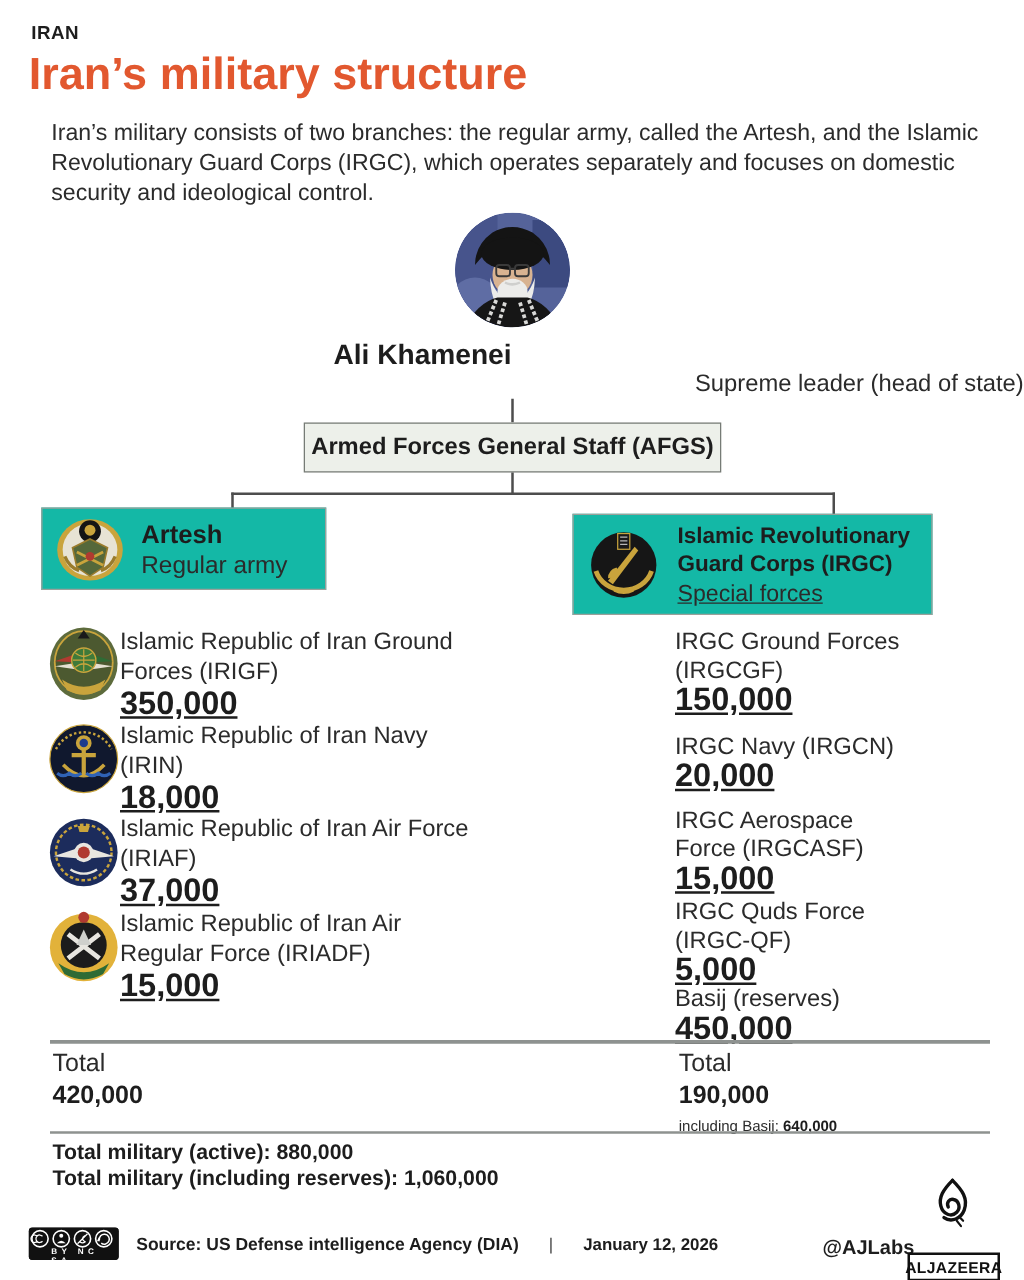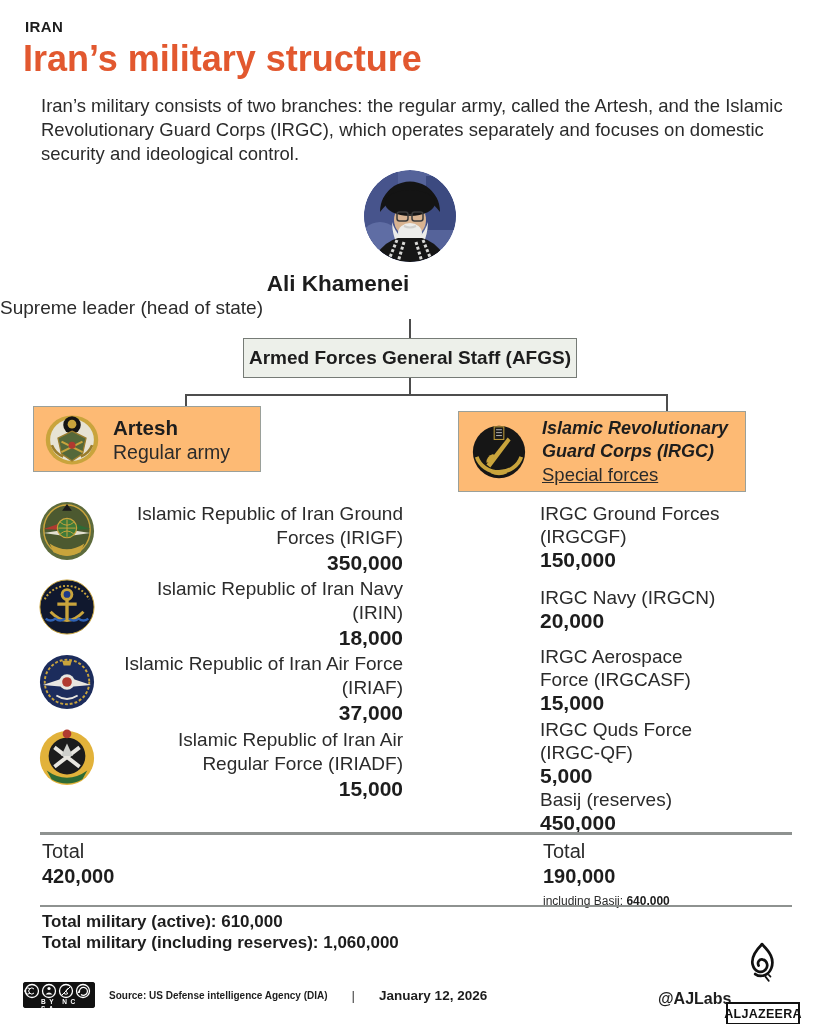--- a/index.html
+++ b/index.html
@@ -6,71 +6,71 @@
   .page{position:relative;width:819px;height:1024px;background:#ffffff;overflow:hidden;
         font-family:"Liberation Sans","DejaVu Sans",sans-serif;color:#2b2b2b;}
   .abs{position:absolute;}
 
   .kicker{left:25px;top:18px;font-size:15px;font-weight:700;letter-spacing:.4px;color:#1d1d1d;}
   .title{left:23px;top:38px;font-size:36px;font-weight:700;color:#e2582f;}
   .desc{left:41px;top:94px;width:776px;font-size:18.5px;line-height:24px;color:#2b2b2b;}
 
   .photo{left:364px;top:170px;width:92px;height:92px;border-radius:50%;overflow:hidden;}
   .leader-name{left:0;top:271px;width:676px;text-align:center;font-size:22.5px;font-weight:700;color:#1d1d1d;}
-  .leader-role{left:0;top:297px;width:819px;text-align:left;font-size:19px;color:#2b2b2b;}
+  .leader-role{left:0;top:297px;width:819px;text-align:right;font-size:19px;color:#2b2b2b;}
 
   .conn{background:#4d4d4d;}
   .c1{left:409px;top:319px;width:1.5px;height:19px;}
   .c2{left:409px;top:378px;width:1.5px;height:17px;}
   .c3{left:185px;top:394px;width:483px;height:1.5px;}
   .c4{left:185px;top:394px;width:1.5px;height:13px;}
   .c5{left:666px;top:394px;width:1.5px;height:18px;}
 
   .afgs-box{left:243px;top:338px;width:334px;height:40px;background:#edf0ea;border:1.5px solid #767b76;
             display:flex;align-items:center;justify-content:center;box-sizing:border-box;
             font-size:19px;font-weight:700;color:#1d1d1d;}
 
-  .branch{background:#fdba74;border:1.5px solid #9aa09a;display:flex;align-items:center;
+  .branch{background:#14b8a6;border:1.5px solid #9aa09a;display:flex;align-items:center;
           padding:0 10px;box-sizing:border-box;gap:13px;}
   .branch-artesh{left:33px;top:406px;width:228px;height:66px;}
   .branch-irgc{left:458px;top:411px;width:288px;height:81px;}
   .branch-artesh .branch-name{font-size:20.5px;font-weight:700;color:#1d1d1d;line-height:25px;}
   .branch-artesh .branch-sub{font-size:19.5px;color:#2b2b2b;line-height:24px;}
-  .branch-irgc .branch-name{font-size:18px;font-weight:700;color:#1d1d1d;line-height:23px;width:206px;font-style:italic;}
+  .branch-irgc .branch-name{font-size:18px;font-weight:700;color:#1d1d1d;line-height:23px;width:206px;}
   .branch-irgc .branch-sub{font-size:18.5px;color:#2b2b2b;line-height:23px;text-decoration:underline;}
 
   .emblem{flex:0 0 auto;display:block;}
 
   .l-icon{left:38px;width:58px;height:62px;}
   .li1{top:500px;} .li2{top:576px;} .li3{top:651px;} .li4{top:727px;}
-  .l-text{left:113px;width:290px;text-align:right;}
+  .l-text{left:96px;width:290px;}
   .lt1{top:502px;} .lt2{top:577px;} .lt3{top:652px;} .lt4{top:728px;}
   .force-name{font-size:19px;line-height:24px;color:#2b2b2b;}
-  .force-strength{font-size:21px;line-height:25px;font-weight:700;color:#1d1d1d;}
+  .force-strength{font-size:26px;line-height:25px;font-weight:700;color:#1d1d1d;text-decoration:underline;}
 
   .r-item{left:540px;width:195px;}
   .rt1{top:502px;} .rt2{top:586px;} .rt3{top:645px;} .rt4{top:718px;} .rt5{top:788px;}
   .r-item .force-name{line-height:23px;}
   .r-item .force-strength{line-height:23px;}
 
   .hr1{left:40px;top:832px;width:752px;height:3px;background:#8e9290;}
   .hr2{left:40px;top:905px;width:752px;height:2px;background:#8e9290;}
 
   .total-left{left:42px;top:839px;}
   .total-right{left:543px;top:839px;}
   .total-label{font-size:20px;line-height:25px;color:#2b2b2b;}
   .total-value{font-size:20px;line-height:25px;font-weight:700;color:#1d1d1d;}
   .total-incl{font-size:12px;line-height:25px;color:#2b2b2b;}
   .total-incl b{color:#1d1d1d;}
 
   .grand1{left:42px;top:912px;font-size:17px;font-weight:700;color:#1d1d1d;}
   .grand2{left:42px;top:933px;font-size:17px;font-weight:700;color:#1d1d1d;}
 
   .footer-left{left:23px;top:982px;display:flex;align-items:center;gap:14px;}
-  .src{font-size:10px;font-weight:700;color:#1d1d1d;}
+  .src{font-size:14px;font-weight:700;color:#1d1d1d;}
   .pipe{font-size:13.5px;color:#444;margin:0 10px;}
   .date{font-size:13.5px;font-weight:600;color:#1d1d1d;}
   .ajlabs{left:658px;top:990px;font-size:16px;font-weight:700;color:#1d1d1d;}
   .aj-flame{left:745px;top:941px;width:34px;height:44px;}
   .aj-box{left:726px;top:986px;width:74px;height:23px;border:2.5px solid #111;box-sizing:border-box;
           display:flex;align-items:center;justify-content:center;font-size:12.5px;font-weight:700;
           letter-spacing:.3px;color:#111;margin-top:16px;}
   .cc-badge{position:relative;width:72px;height:26px;background:#111;border-radius:3px;}
   .cc-badge svg{display:block;}
   .cc-labels{position:absolute;left:18px;top:16px;width:54px;font-size:6.5px;font-weight:700;
@@ -236,21 +236,21 @@
   <div class="abs total-left">
     <div class="total-label">Total</div>
     <div class="total-value">420,000</div>
   </div>
   <div class="abs total-right">
     <div class="total-label">Total</div>
     <div class="total-value">190,000</div>
     <div class="total-incl"><span>including Basij: </span><b>640,000</b></div>
   </div>
   <div class="abs hr2"></div>
-  <div class="abs grand1">Total military (active): 610,000</div>
+  <div class="abs grand1">Total military (active): 880,000</div>
   <div class="abs grand2">Total military (including reserves): 1,060,000</div>
 
   <div class="abs footer-left">
     <div class="cc-badge">
       <svg width="72" height="26" viewBox="0 0 72 26">
         <rect width="72" height="26" rx="3" fill="#111"></rect>
         <circle cx="9" cy="9" r="6.5" fill="none" stroke="#fff" stroke-width="1.3"></circle>
         <path d="M7 7 a3 3 0 1 0 0 4 M11 7 a3 3 0 1 0 0 4" stroke="#fff" stroke-width="1" fill="none"></path>
         <circle cx="26" cy="9" r="6.5" fill="none" stroke="#fff" stroke-width="1.3"></circle>
         <circle cx="26" cy="6.5" r="1.6" fill="#fff"></circle>

